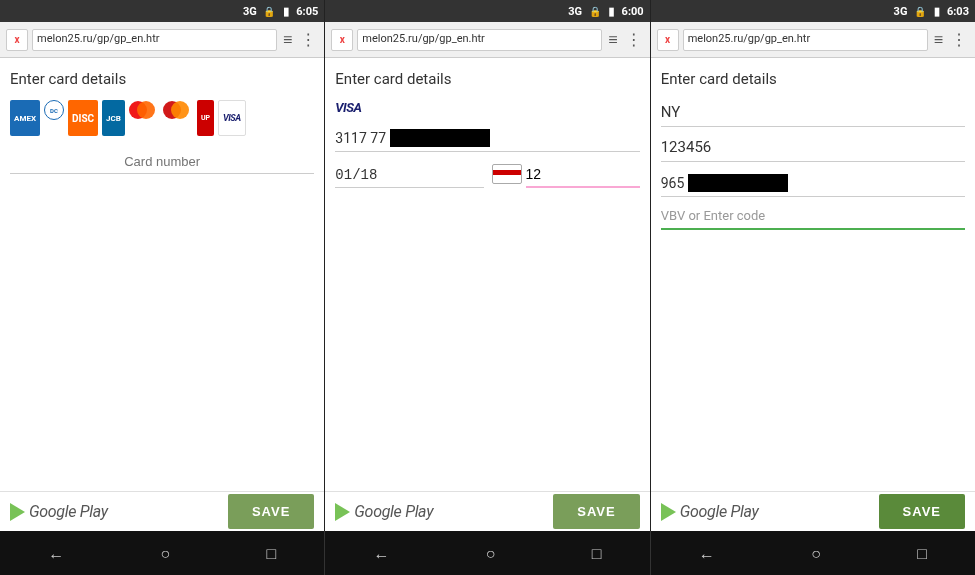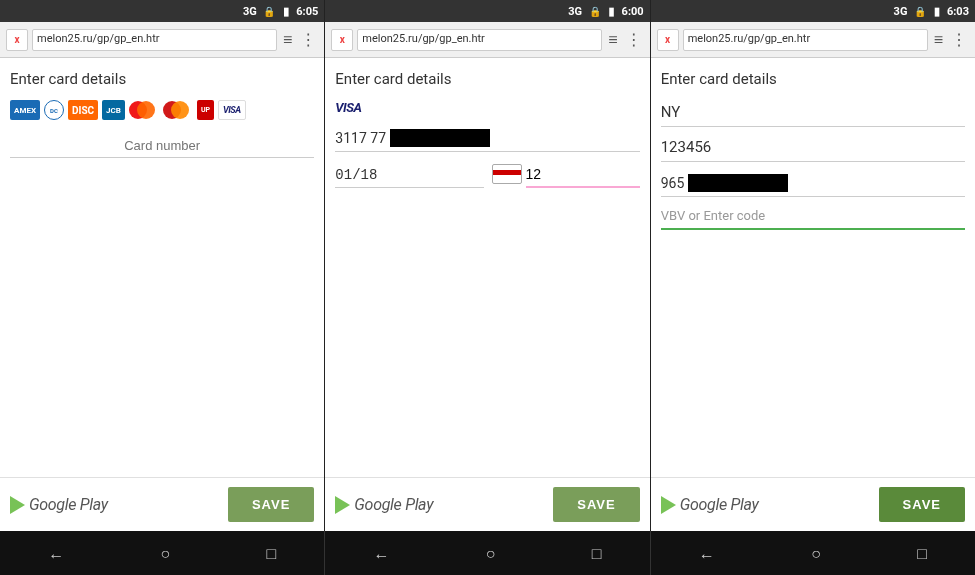--- a/index.html
+++ b/index.html
@@ -98,21 +98,21 @@
     }
 
     
     .card-brands {
       display: flex;
       gap: 4px;
       margin-bottom: 14px;
       flex-wrap: wrap;
     }
     .card-brand {
-      height: 20px;
+      height: 36px;
       padding: 1px 4px;
       border-radius: 2px;
       font-size: 8px;
       font-weight: bold;
       display: flex;
       align-items: center;
       justify-content: center;
       white-space: nowrap;
     }
     .card-brand.amex { background: #1a6bb5; color: #fff; }
@@ -188,21 +188,21 @@
       font-size: 14px;
       background: transparent;
       outline: none;
       padding: 4px 0;
     }
 
     
     .footer-bar {
       background: #fff;
       border-top: 1px solid #e0e0e0;
-      height: 54px;
+      height: 40px;
       display: flex;
       align-items: center;
       padding: 4px 10px;
       gap: 0;
     }
     .google-play-logo {
       display: flex;
       align-items: center;
       gap: 4px;
     }

